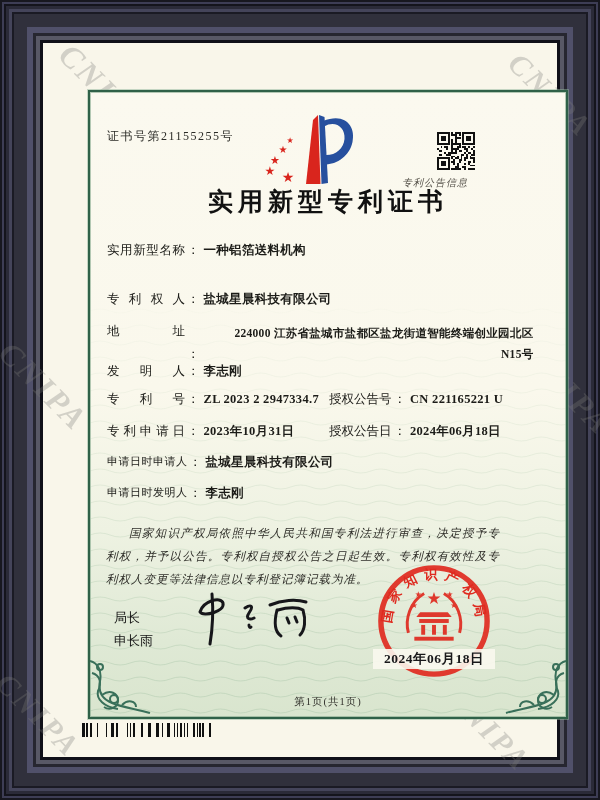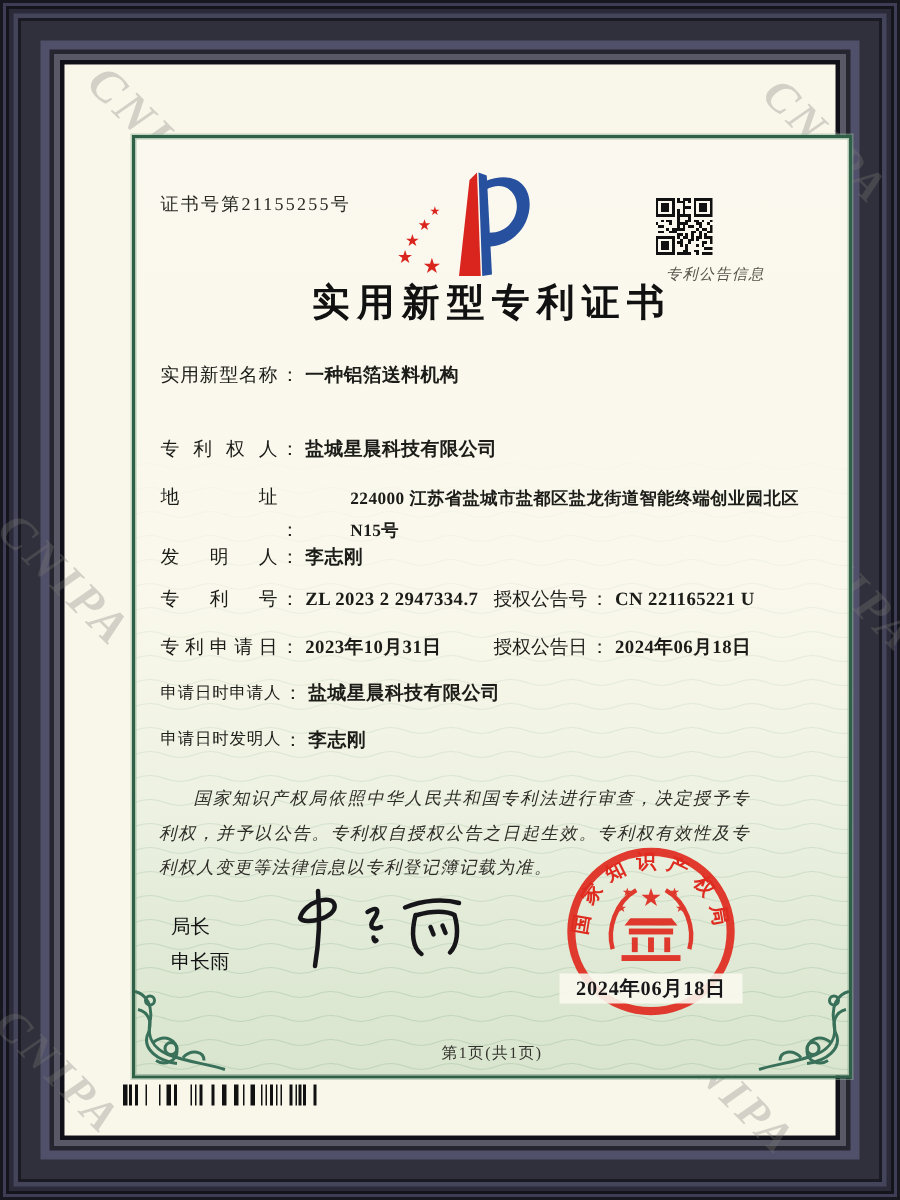--- a/index.html
+++ b/index.html
@@ -30,31 +30,31 @@
     box-shadow: inset 0 0 0 1px rgba(120,160,132,.55), 0 0 0 1px rgba(143,179,154,.5);
     background: linear-gradient(180deg,#fbf9ef 0%,#faf8ec 48%,#eef2e2 70%,#dfe9d5 88%,#d9e5ce 100%);
     overflow:hidden;
   }
   .waves { position:absolute; left:0; bottom:0; width:100%; height:420px; opacity:.55; }
 
   .cert-no { position:absolute; left:17px; top:36px; font-size:12px; letter-spacing:1.5px; color:#2b2b26; }
 
   .logo { position:absolute; left:167px; top:20px; width:100px; height:78px; }
   .qr-wrap { position:absolute; left:347px; top:40px; width:38px; height:38px; }
-  .qr-label { position:absolute; left:312px; top:84px; width:108px; text-align:right;
+  .qr-label { position:absolute; left:312px; top:84px; width:108px; text-align:left;
     font-size:10px; font-style:italic; letter-spacing:1px; color:#56524a; }
 
   .title { position:absolute; left:0; top:93px; width:100%; text-align:center;
     font-size:25px; font-weight:bold; letter-spacing:5px; color:#111; }
 
   .row { position:absolute; left:17px; font-size:12.5px; color:#1c1c18; white-space:nowrap; }
   .lbl { display:inline-block; width:78px; text-align:justify; text-align-last:justify; vertical-align:top; }
   .lbl-sm { display:inline-block; width:80px; font-size:11px; vertical-align:top; letter-spacing:.5px; }
   .colon { display:inline-block; margin:0 4px 0 2px; }
-  .val { font-weight:600; letter-spacing:.3px; }
+  .val { font-weight:600; letter-spacing:.3px;text-align:right; }
   .row2col .pair2 { position:absolute; left:222px; top:0; }
   .addr-val { display:inline-block; width:300px; white-space:normal; line-height:21px; font-size:11.5px;margin-left:30px; }
 
   .legal { position:absolute; left:16px; top:430px; width:394px; font-size:11.5px; font-style:italic;
     line-height:23px; text-indent:2em; text-align:justify; color:#2e2d28; letter-spacing:1px; }
 
   .director { position:absolute; left:24px; top:514px; font-family:"Liberation Sans", sans-serif;
     font-weight:normal; font-size:13px; line-height:23px; color:#141414; }
   .signature { position:absolute; left:100px; top:496px; width:130px; height:66px; }
 

